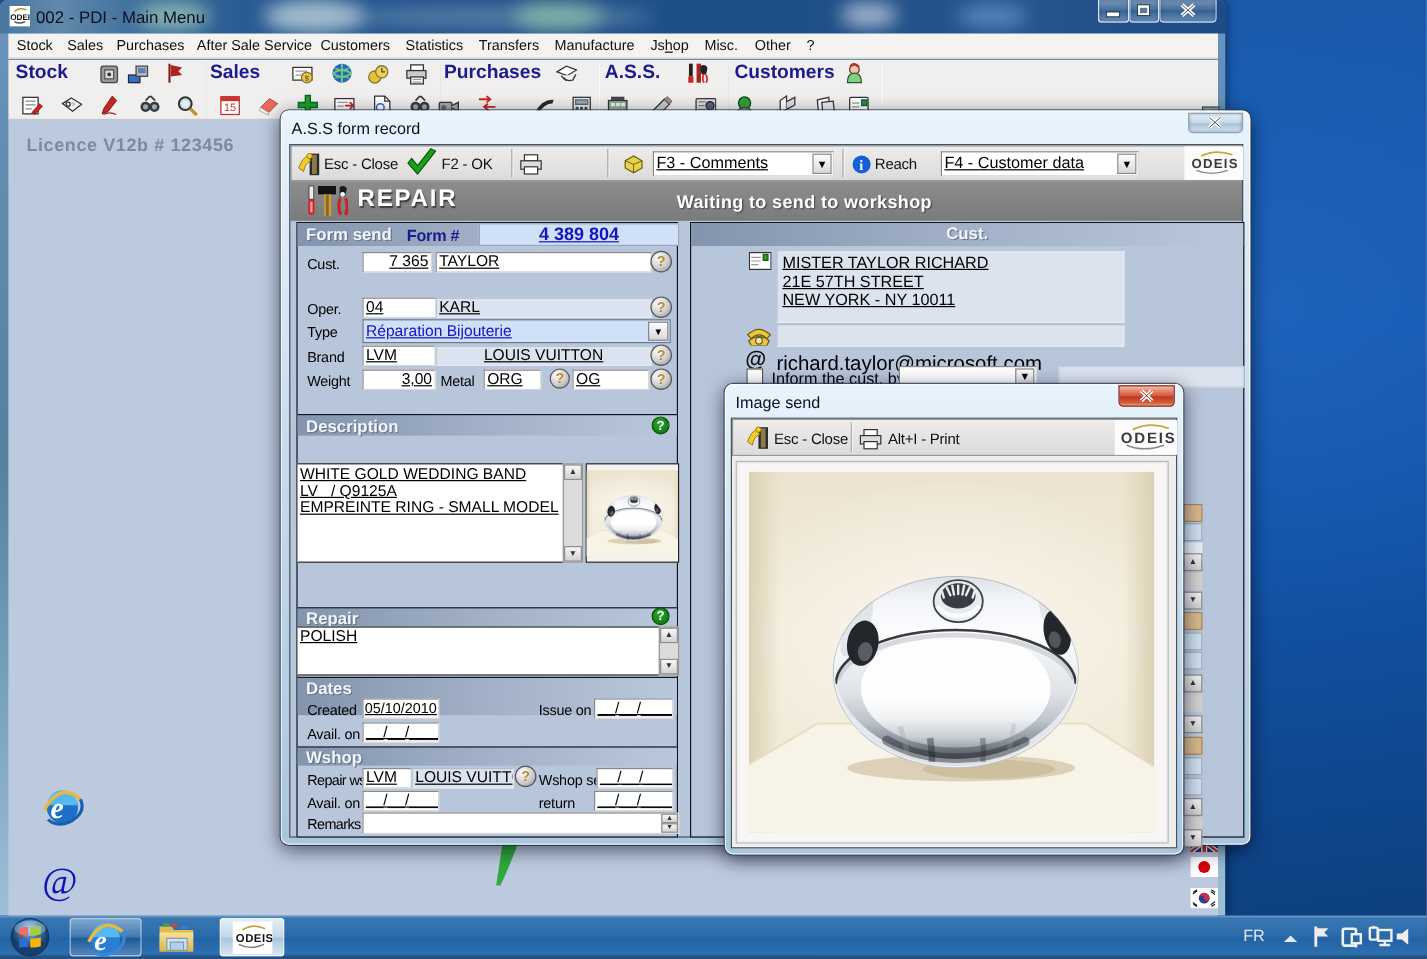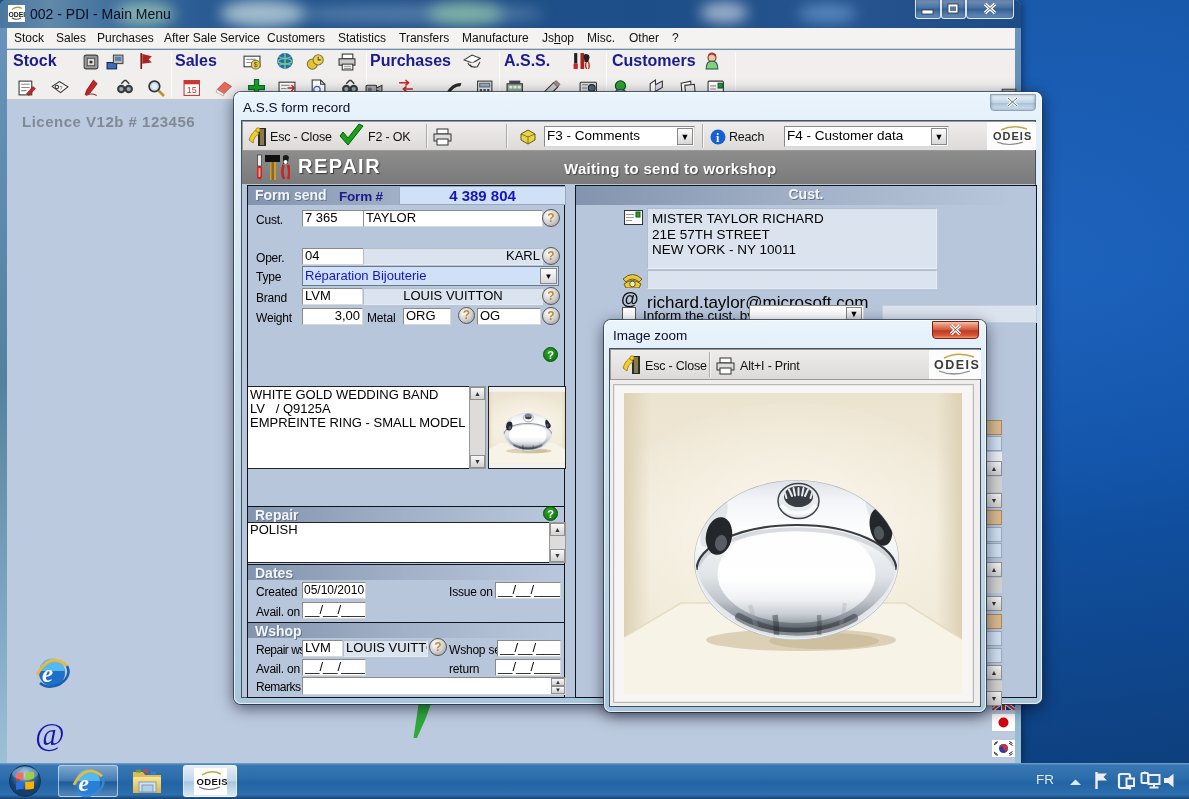--- a/index.html
+++ b/index.html
@@ -59,21 +59,21 @@
 #repair-band { position:absolute; left:0px; top:30px; width:793px; height:33px;
   background:linear-gradient(180deg,#8d8d8d,#7a7a7a); color:#fff; }
 #repair-title { position:absolute; left:56px; top:4px; font-size:20px; font-weight:bold; letter-spacing:1.5px; text-shadow:1px 1px 1px #3a3a3a; }
 #repair-status { position:absolute; left:322px; top:9px; font-size:15px; font-weight:bold; letter-spacing:.3px; text-shadow:1px 1px 1px #4a4a4a; }
 
 .panel { position:absolute; border:1px solid #10151c; background:#b8c6db; }
 .phead { position:absolute; left:0; width:100%; height:18px;
   background:linear-gradient(90deg,#8394ae 0%,#a2b1c7 50%,#b8c6db 95%);
   color:#f2f5f9; font-weight:bold; font-size:14px; text-shadow:1px 1px 0 #63748c; }
 .phead span { position:absolute; left:7px; top:1px; }
-.field { position:absolute; background:#fff; border:1px solid #8a8a8a; border-right-color:#d8d8d8; border-bottom-color:#d8d8d8; font-size:13px; color:#000; line-height:14px; padding:0 2px; white-space:nowrap; overflow:hidden; }
+.field { position:absolute; background:#fff; border:1px solid #8a8a8a; border-right-color:#d8d8d8; border-bottom-color:#d8d8d8; font-size:13px; color:#000; line-height:14px; padding:0 2px; white-space:nowrap; overflow:hidden;text-decoration:underline; }
 .ffield { background:#dbe3ee; border-color:#b3bdca; border-right-color:#e6ebf2; border-bottom-color:#e6ebf2; }
 .flabel { position:absolute; font-size:12px; color:#000; letter-spacing:-0.2px; }
 .qbtn { position:absolute; width:18px; height:18px; border-radius:50%;
   background:radial-gradient(circle at 35% 30%, #fdfdfd, #cecece 55%, #909090);
   border:1px solid #555; color:#c08a30; font-size:12px; font-weight:bold; text-align:center; line-height:16px; }
 .greenq { position:absolute; width:15px; height:15px; border-radius:50%; background:radial-gradient(circle at 40% 35%, #2ca52c, #0a6e0a); color:#fff; font-size:11px; font-weight:bold; text-align:center; line-height:14px; border:1px solid #044d04; }
 .combo-arrow { position:absolute; right:1px; top:1px; bottom:1px; width:16px;
   background:linear-gradient(180deg,#fdfdfd,#d8d8d8); border:1px solid #888; font-size:9px; color:#000; text-align:center; line-height:13px; }
 .scrollv { position:absolute; background:#dddcdb; border:1px solid #999; }
 .sarr { position:absolute; left:0; width:100%; height:13px; background:linear-gradient(180deg,#f8f8f8,#d2d2d2); border:1px solid #909090; color:#333; font-size:7px; text-align:center; line-height:11px; }
@@ -449,41 +449,44 @@
       <div id="repair-status">Waiting to send to workshop</div>
     </div>
 
     <div class="panel" id="formdata" style="left:5px;top:64px;width:318px;height:513px">
       <div class="phead" style="top:0;height:19px">
           <span>Form send</span>
         </div>
       <div class="flabel" style="left:91px;top:3px;font-weight:bold;color:#1b1b8e;font-size:13.5px">Form #</div>
       <div class="field" style="left:151px;top:0px;width:167px;height:19px;background:#cfe0f7;color:#1515c0;font-weight:bold;text-align:center;font-size:15px;line-height:17px;border-color:#99a8ba">4 389 804</div>
       <div class="flabel" style="left:8px;top:27px">Cust.</div>
-      <div class="field" style="left:54px;top:24px;width:68px;height:17px;">7 365</div>
+      <div class="field" style="left:54px;top:24px;width:58px;height:17px;text-align:right">7 365</div>
       <div class="field" style="left:115px;top:24px;width:180px;height:17px">TAYLOR</div>
       <div class="qbtn" style="left:294px;top:23px">?</div>
       <div class="flabel" style="left:8px;top:65px">Oper.</div>
       <div class="field" style="left:54px;top:62px;width:81px;height:17px">04</div>
-      <div class="field ffield" style="left:115px;top:62px;width:180px;height:17px;text-align:right">KARL</div>
+      <div class="field ffield" style="left:115px;top:62px;width:180px;height:17px;text-align:left">KARL</div>
       <div class="qbtn" style="left:294px;top:61px">?</div>
       <div class="flabel" style="left:8px;top:84px">Type</div>
       <div class="field" style="left:54px;top:80px;width:257px;height:20px;background:#cfe0f7;color:#1515c0;line-height:17px;border-color:#6a7a8a">Réparation Bijouterie<span class="combo-arrow" style="width:17px;line-height:15px;font-size:8px">▼</span></div>
       <div class="flabel" style="left:8px;top:105px">Brand</div>
       <div class="field" style="left:54px;top:102px;width:61px;height:17px">LVM</div>
       <div class="field ffield" style="left:115px;top:102px;width:180px;height:17px;text-align:center">LOUIS VUITTON</div>
       <div class="qbtn" style="left:294px;top:101px">?</div>
       <div class="flabel" style="left:8px;top:125px">Weight</div>
       <div class="field" style="left:54px;top:122px;width:61px;height:17px;text-align:right">3,00</div>
       <div class="flabel" style="left:119px;top:125px">Metal</div>
       <div class="field" style="left:155px;top:122px;width:48px;height:17px">ORG</div>
       <div class="qbtn" style="left:210px;top:121px;width:17px;height:17px;line-height:15px">?</div>
       <div class="field" style="left:229px;top:122px;width:64px;height:17px">OG</div>
       <div class="qbtn" style="left:294px;top:121px">?</div>
 
+      <div class="phead" style="top:159px;height:18px;border-top:1px solid #10151c">
+          <span>Description</span>
+        </div>
       <div class="greenq" style="left:295px;top:161px">?</div>
       <div class="field" style="left:0px;top:200px;width:221px;height:83px;font-size:13px;line-height:14px;border:none;border-top:1px solid #222;border-bottom:1px solid #222;padding:1px 2px">WHITE GOLD WEDDING BAND<br>LV&nbsp;&nbsp; / Q9125A<br>EMPREINTE RING - SMALL MODEL</div>
       <div class="scrollv" style="left:221px;top:200px;width:17px;height:83px">
           <div class="sarr" style="top:0">▲</div>
           <div class="sarr" style="bottom:0">▼</div>
         </div>
       <div class="abs" style="left:240px;top:200px;width:78px;height:83px;background:#f4f2ef;border:1px solid #222">
         <svg width="76" height="81" viewBox="10 -20 318 338">
             <use href="#ringscene"></use>
           </svg>
@@ -492,21 +495,21 @@
       <div class="phead" style="top:320px;height:16px;border-top:1px solid #10151c">
           <span style="top:0">Repair</span>
         </div>
       <div class="greenq" style="left:295px;top:320px">?</div>
       <div class="field" style="left:0px;top:336px;width:301px;height:41px;border:none;border-top:1px solid #222;border-bottom:1px solid #222">POLISH</div>
       <div class="scrollv" style="left:301px;top:336px;width:17px;height:41px">
           <div class="sarr" style="top:0">▲</div>
           <div class="sarr" style="bottom:0">▼</div>
         </div>
 
-      <div class="phead" style="top:378px;height:16px;border-top:1px solid #10151c">
+      <div class="phead" style="top:378px;height:32px;border-top:1px solid #10151c">
           <span style="top:0">Dates</span>
         </div>
       <div class="flabel" style="left:8px;top:399px">Created</div>
       <div class="field" style="left:54px;top:396px;width:64px;height:17px;font-size:12px;padding:0 1px;line-height:15px">05/10/2010</div>
       <div class="flabel" style="left:201px;top:399px">Issue on</div>
       <div class="field" style="left:247px;top:396px;width:66px;height:17px">__/__/____</div>
       <div class="flabel" style="left:8px;top:419px">Avail. on</div>
       <div class="field" style="left:54px;top:416px;width:64px;height:17px">__/__/____</div>
 
       <div class="phead" style="top:436px;height:16px;border-top:1px solid #10151c">
@@ -570,21 +573,21 @@
           <div class="sq" style="left:410px;top:462px;background:#cfdff0;border:1px solid #9aaabb"></div>
           <div class="sq" style="left:410px;top:479px;background:linear-gradient(180deg,#f2f2f2,#cfcfcf);border:1px solid #909090;font-size:7px;text-align:center;line-height:13px;color:#333">▲</div>
           <div class="sq" style="left:410px;top:495px;background:#d2d1d0"></div>
           <div class="sq" style="left:410px;top:505px;background:linear-gradient(180deg,#f2f2f2,#cfcfcf);border:1px solid #909090;font-size:7px;text-align:center;line-height:13px;color:#333">▼</div>
         </div>
     </div>
   </div>
 </div>
 
 <div class="dlg" id="imgdlg">
-  <div class="dlgtitle" style="top:8px">Image zoom</div>
+  <div class="dlgtitle" style="top:8px">Image send</div>
   <div id="closered"><svg width="45" height="16">
         <g stroke="#fff" stroke-width="3.2">
           <line x1="18" y1="3.5" x2="27" y2="12"></line>
           <line x1="27" y1="3.5" x2="18" y2="12"></line>
         </g>
         <g stroke="#611" stroke-width="0.7" fill="none">
           <line x1="18" y1="3.5" x2="27" y2="12"></line>
           <line x1="27" y1="3.5" x2="18" y2="12"></line>
         </g>
       </svg></div>

